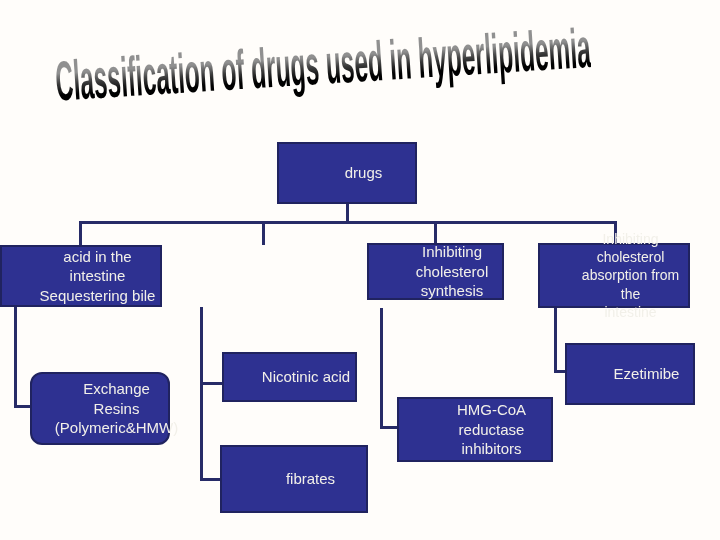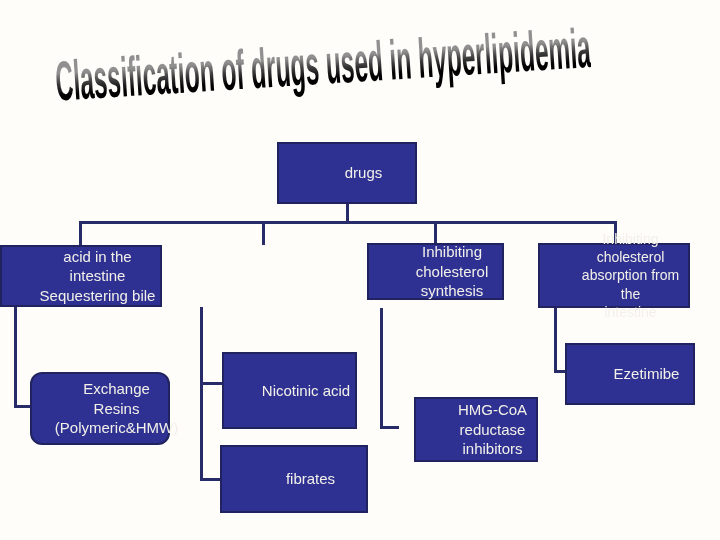--- a/index.html
+++ b/index.html
@@ -63,23 +63,23 @@
     padding-left: 33px;
   }
   .box span { display: block; }
 
   #box-root   { left: 277px; top: 142px; width: 140px; height: 62px; }
   #box-bile   { left: 0px;   top: 245px; width: 162px; height: 62px; }
   #box-lipo   { left: 190px; top: 245px; width: 145px; height: 62px; }
   #box-synth  { left: 367px; top: 243px; width: 137px; height: 57px; }
   #box-absorb { left: 538px; top: 243px; width: 152px; height: 65px; font-size: 14px; }
   #box-resins { left: 30px;  top: 372px; width: 140px; height: 73px; border-radius: 12px; }
-  #box-nicot  { left: 222px; top: 352px; width: 135px; height: 77px; }
+  #box-nicot  { left: 222px; top: 352px; width: 135px; height: 50px; }
   #box-fibr   { left: 220px; top: 445px; width: 148px; height: 68px; }
-  #box-hmg    { left: 414px; top: 397px; width: 124px; height: 65px; align-items: center; }
+  #box-hmg    { left: 397px; top: 397px; width: 156px; height: 65px; align-items: center; }
   #box-ezet   { left: 565px; top: 343px; width: 130px; height: 62px; }
 
   
   .line { position: absolute; background: var(--connector, #272b67); }
 
   #ln-root-stub { left: 346px; top: 204px; width: 3px;   height: 19px; }
   #ln-main-h    { left: 79px;  top: 221px; width: 538px; height: 3px;  }
   #ln-drop-1    { left: 79px;  top: 221px; width: 3px;   height: 24px; }
   #ln-drop-2    { left: 262px; top: 221px; width: 3px;   height: 24px; }
   #ln-drop-3    { left: 434px; top: 221px; width: 3px;   height: 22px; }

